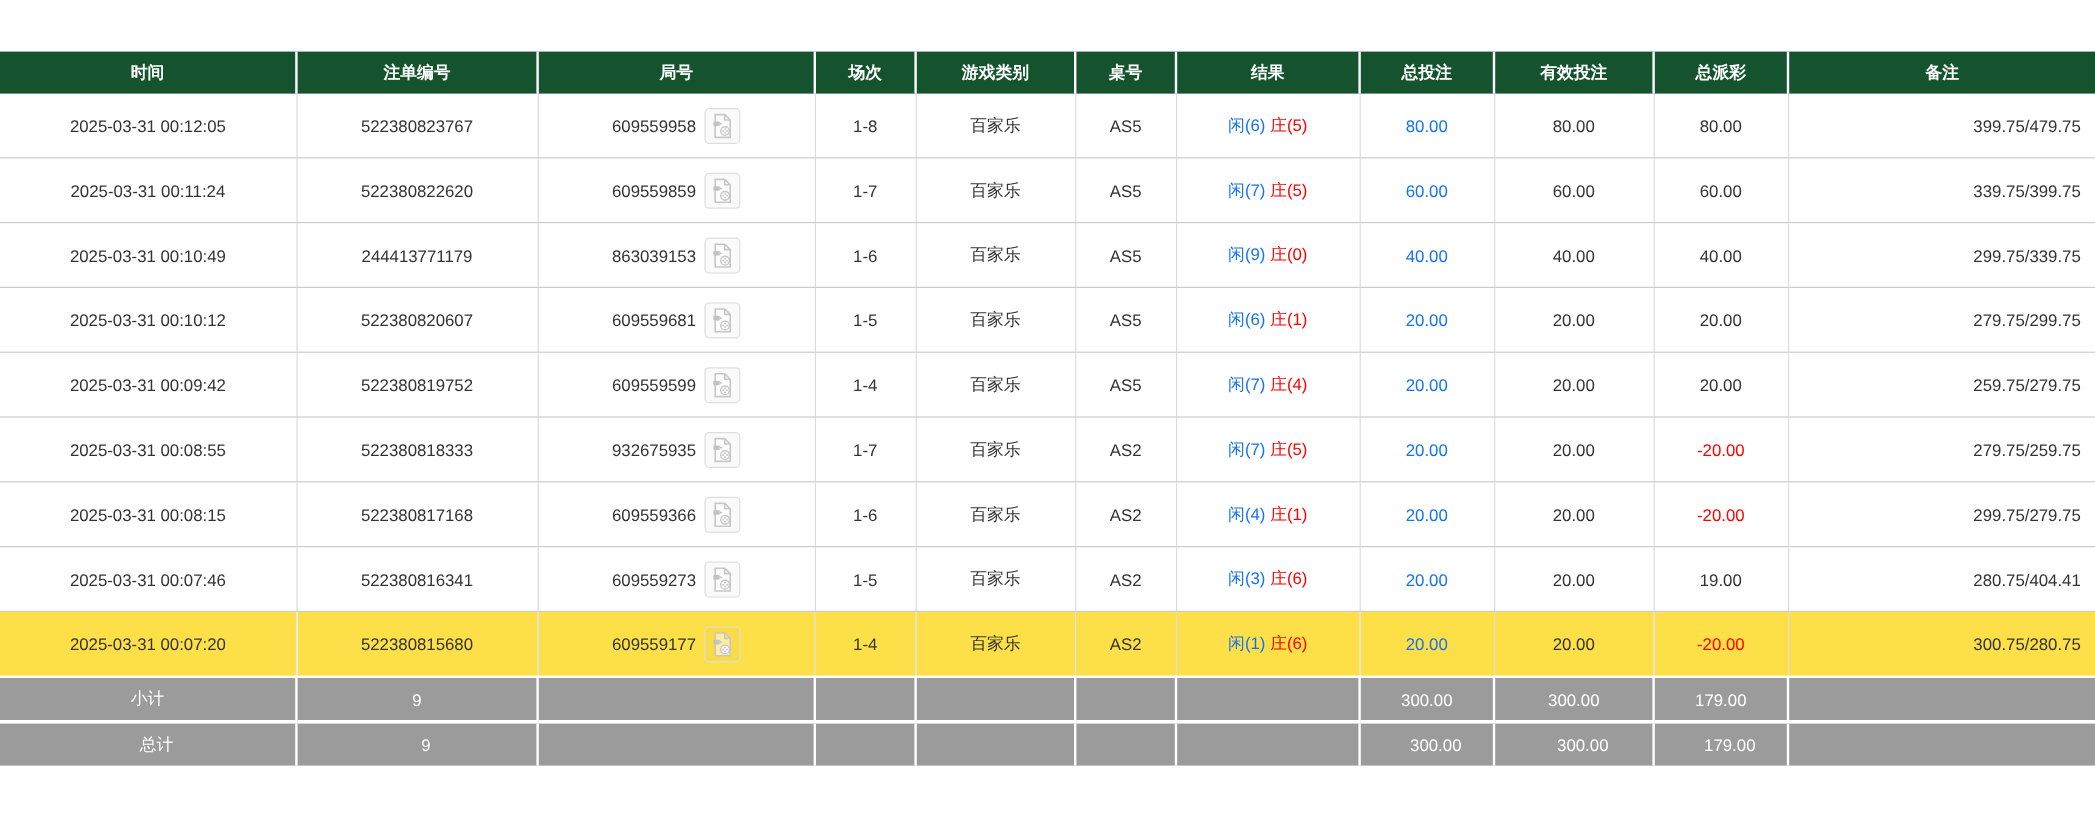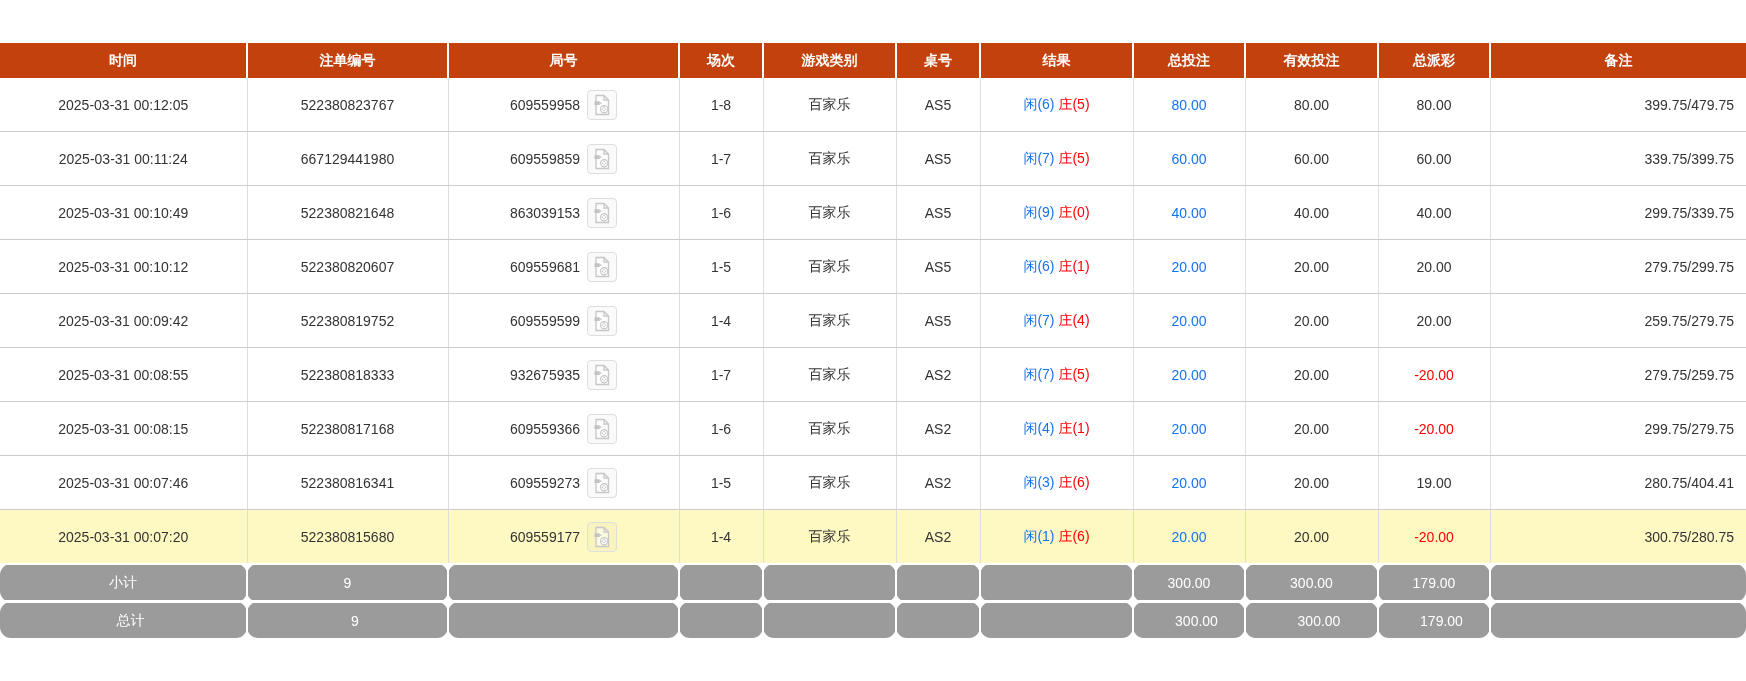--- a/index.html
+++ b/index.html
@@ -3,45 +3,45 @@
 <meta charset="utf-8">
 <style>
   html,body{margin:0;padding:0;}
   body{
     width:1746px;height:681px;background:#ffffff;overflow:hidden;
     font-family:"Liberation Sans","DejaVu Sans",sans-serif;
   }
   .table-wrap{margin-top:43px;}
   table{border-collapse:collapse;table-layout:fixed;width:1746px;}
   thead th{
-    background:#c2410c;color:#ffffff;font-size:14px;font-weight:bold;
+    background:#14532d;color:#ffffff;font-size:14px;font-weight:bold;
     height:35px;border-right:2px solid #ffffff;padding:0;text-align:center;
   }
   thead th:last-child{border-right:none;}
   tbody td{
     background:#ffffff;color:#333333;font-size:14px;text-align:center;
     height:53px;border-bottom:1px solid #cccccc;border-right:1px solid #dddddd;
     padding:0;overflow:hidden;white-space:nowrap;
   }
   tbody td:last-child{border-right:none;}
-  tbody tr.selected td{background:#fef9c3;}
+  tbody tr.selected td{background:#fde047;}
   td.remark{text-align:right;padding-right:12px;}
   .blue{color:#1673f0;}
   .red{color:#ff0000;}
   .neg{color:#ff0000;}
   .round-number{vertical-align:middle;}
   .video-btn{
     display:inline-block;vertical-align:middle;margin-left:7px;
     width:30px;height:30px;border:1px solid #dedede;border-radius:4px;
     background:rgba(0,0,0,0.02);cursor:pointer;padding:2px 0 0 0;line-height:1;
   }
   tfoot td{
     background:#9b9b9b;color:#ffffff;font-size:14px;text-align:center;
     height:35px;border-right:2px solid #ffffff;border-top:2px solid #ffffff;
-    padding:0;white-space:nowrap;border-radius:11px;
+    padding:0;white-space:nowrap;
   }
   tfoot tr:last-child td{border-top:3px solid #ffffff;padding-left:15px;}
   tfoot td:last-child{border-right:none;}
 </style>
 </head>
 <body>
 
 <div class="table-wrap">
 <table>
   <colgroup>
@@ -91,21 +91,21 @@
           <td>百家乐</td>
           <td>AS5</td>
           <td><span class="blue">闲(6)</span> <span class="red">庄(5)</span></td>
           <td><span class="blue">80.00</span></td>
           <td>80.00</td>
           <td>80.00</td>
           <td class="remark">399.75/479.75</td>
         </tr>
         <tr>
           <td>2025-03-31 00:11:24</td>
-          <td>667129441980</td>
+          <td>522380822620</td>
           <td><span class="round-number">609559859</span><button class="video-btn"><svg width="24" height="24" viewBox="0 0 24 24">
                 <path d="M6 2.5 h8 l4.5 4.5 v14.5 h-12.5 z" fill="#ffffff" fill-opacity="0.5" stroke="#c7c7c7" stroke-width="1.3"></path>
                 <path d="M14 2.5 v4.5 h4.5" fill="none" stroke="#c7c7c7" stroke-width="1.3"></path>
                 <path d="M12.2 10.2 L9.8 11.1 V8.9 Z" fill="#c2c2c2"></path>
                 <rect x="4.5" y="8.2" width="5.2" height="3.8" rx="0.6" fill="#c2c2c2"></rect>
                 <circle cx="14.2" cy="16.2" r="3.6" fill="#ffffff" stroke="#c7c7c7" stroke-width="1.2"></circle>
                 <circle cx="14.2" cy="14.6" r="0.8" fill="#c2c2c2"></circle>
                 <circle cx="14.2" cy="17.8" r="0.8" fill="#c2c2c2"></circle>
                 <circle cx="12.6" cy="16.2" r="0.8" fill="#c2c2c2"></circle>
                 <circle cx="15.8" cy="16.2" r="0.8" fill="#c2c2c2"></circle>
@@ -114,21 +114,21 @@
           <td>百家乐</td>
           <td>AS5</td>
           <td><span class="blue">闲(7)</span> <span class="red">庄(5)</span></td>
           <td><span class="blue">60.00</span></td>
           <td>60.00</td>
           <td>60.00</td>
           <td class="remark">339.75/399.75</td>
         </tr>
         <tr>
           <td>2025-03-31 00:10:49</td>
-          <td>522380821648</td>
+          <td>244413771179</td>
           <td><span class="round-number">863039153</span><button class="video-btn"><svg width="24" height="24" viewBox="0 0 24 24">
                 <path d="M6 2.5 h8 l4.5 4.5 v14.5 h-12.5 z" fill="#ffffff" fill-opacity="0.5" stroke="#c7c7c7" stroke-width="1.3"></path>
                 <path d="M14 2.5 v4.5 h4.5" fill="none" stroke="#c7c7c7" stroke-width="1.3"></path>
                 <path d="M12.2 10.2 L9.8 11.1 V8.9 Z" fill="#c2c2c2"></path>
                 <rect x="4.5" y="8.2" width="5.2" height="3.8" rx="0.6" fill="#c2c2c2"></rect>
                 <circle cx="14.2" cy="16.2" r="3.6" fill="#ffffff" stroke="#c7c7c7" stroke-width="1.2"></circle>
                 <circle cx="14.2" cy="14.6" r="0.8" fill="#c2c2c2"></circle>
                 <circle cx="14.2" cy="17.8" r="0.8" fill="#c2c2c2"></circle>
                 <circle cx="12.6" cy="16.2" r="0.8" fill="#c2c2c2"></circle>
                 <circle cx="15.8" cy="16.2" r="0.8" fill="#c2c2c2"></circle>

